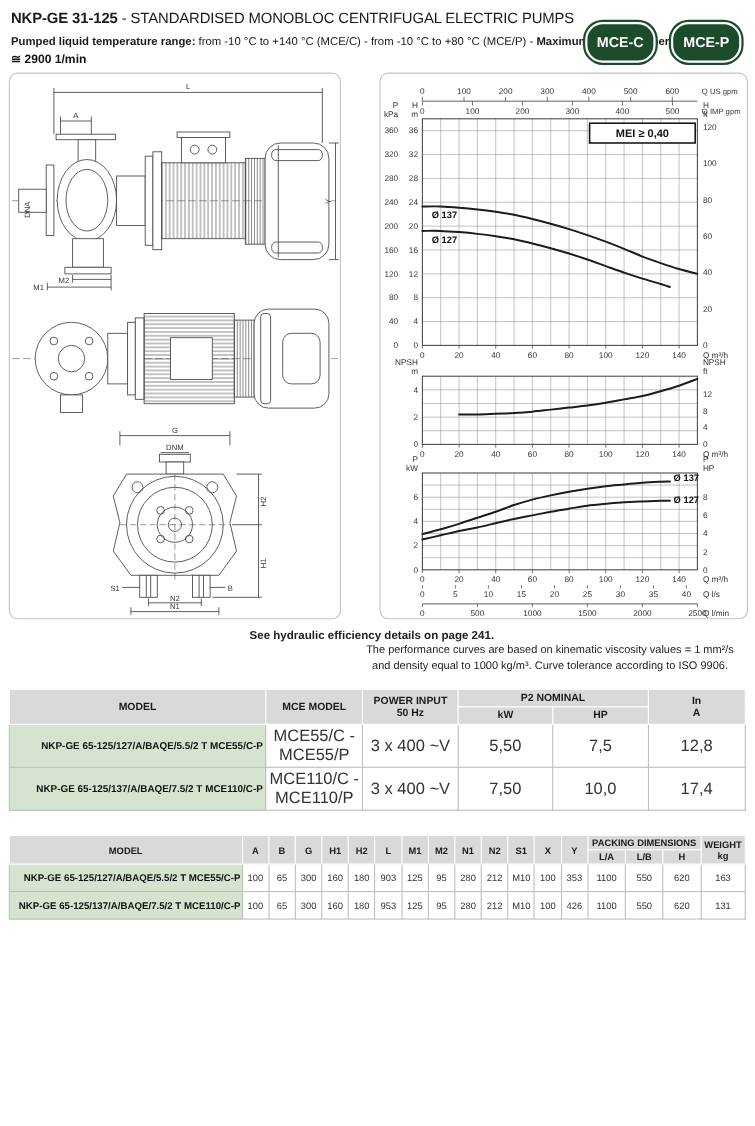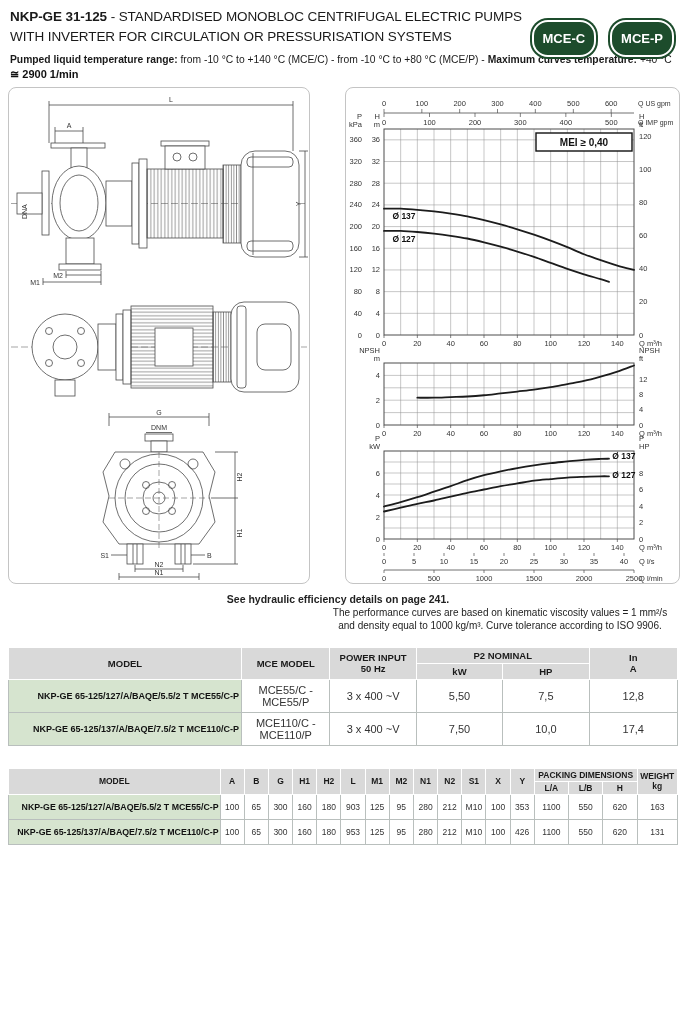--- a/index.html
+++ b/index.html
@@ -28,36 +28,35 @@
   .panel{border:1.5px solid #c4c4c4;border-radius:8px;background:#fff;box-sizing:border-box;}
   .drawings-panel{width:305px;height:497px;display:flex;flex-direction:column;align-items:center;justify-content:space-between;padding:3px 0;}
   .charts-panel{width:336px;height:497px;padding:1px 0 0 0;}
   svg{display:block;}
   svg text{font-family:"Liberation Sans",sans-serif;}
   .dim-label{font-size:7px;fill:#333;}
   .notes{margin:8px 10px 0 0;text-align:center;font-size:10px;color:#222;line-height:1.35;}
   .notes .bold{font-weight:bold;font-size:10.5px;}
   table{border-collapse:collapse;table-layout:fixed;margin-left:8px;width:670px;border:1.5px solid #8f9492;}
   th{background:var(--th-gray);border:1px solid #fff;font-size:9.5px;font-weight:bold;color:#1a1a1a;padding:2px 1px;text-align:center;}
-  td{border:1px solid #b9bfbd;font-size:11px;color:#333;text-align:center;padding:2px;background:#fff;}
+  td{border:1px solid #b9bfbd;font-size:15px;color:#333;text-align:center;padding:2px;background:#fff;}
   td.model-cell{background:var(--row-green);font-weight:bold;font-size:9px;color:#111;text-align:right;padding-left:6px;}
   .spec-table{margin-top:14px;}
   .spec-table td{height:28px;}
   .dim-table{margin-top:22px;}
   .dim-table th{font-size:8.5px;padding:1px 0;}
   .dim-table td{font-size:8.5px;height:22px;padding:1px;}
   .dim-table td.model-cell{font-size:8.8px;}
 </style>
 </head>
 <body>
 
 <div class="header">
   <div class="title">
     <span class="model">NKP-GE 31-125</span><span> - </span><span>STANDARDISED MONOBLOC CENTRIFUGAL ELECTRIC PUMPS</span><br>
-    <span>WITH INVERTER FOR CIRCULATION OR PRESSURISATION SYSTEMS</span>
   </div>
   <div class="badges" id="badges">
       <span class="badge">MCE-C</span>
       <span class="badge">MCE-P</span>
     </div>
   <div class="temp-line">
     <span class="b">Pumped liquid temperature range:</span><span> from -10 °C to +140 °C (MCE/C) - from -10 °C to +80 °C (MCE/P) - </span><span class="b">Maximum curves temperature:</span><span> +40 °C</span>
   </div>
   <div class="speed-line">≅ 2900 1/min</div>
 </div>

